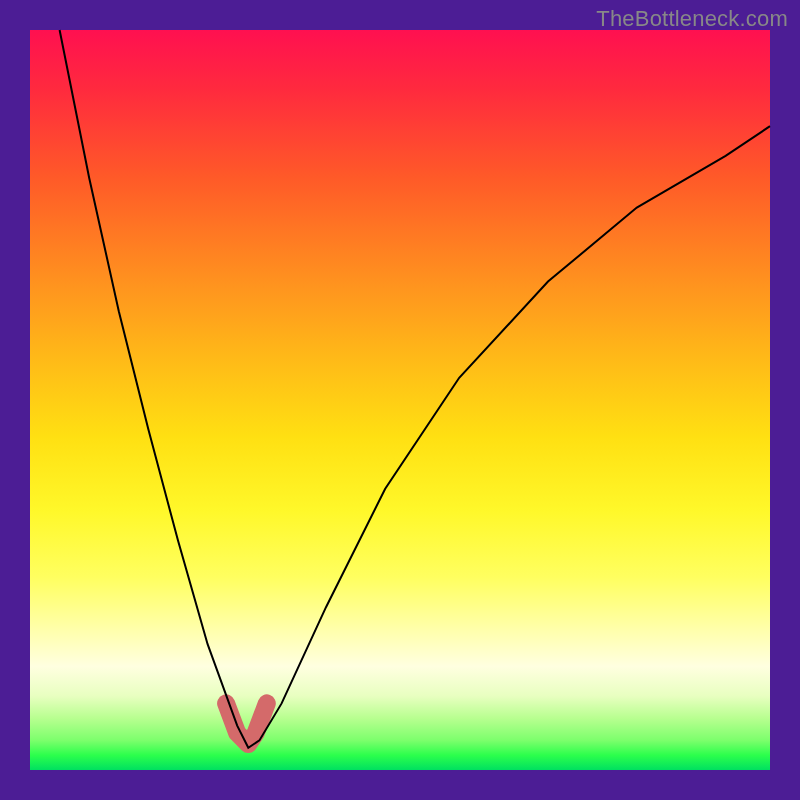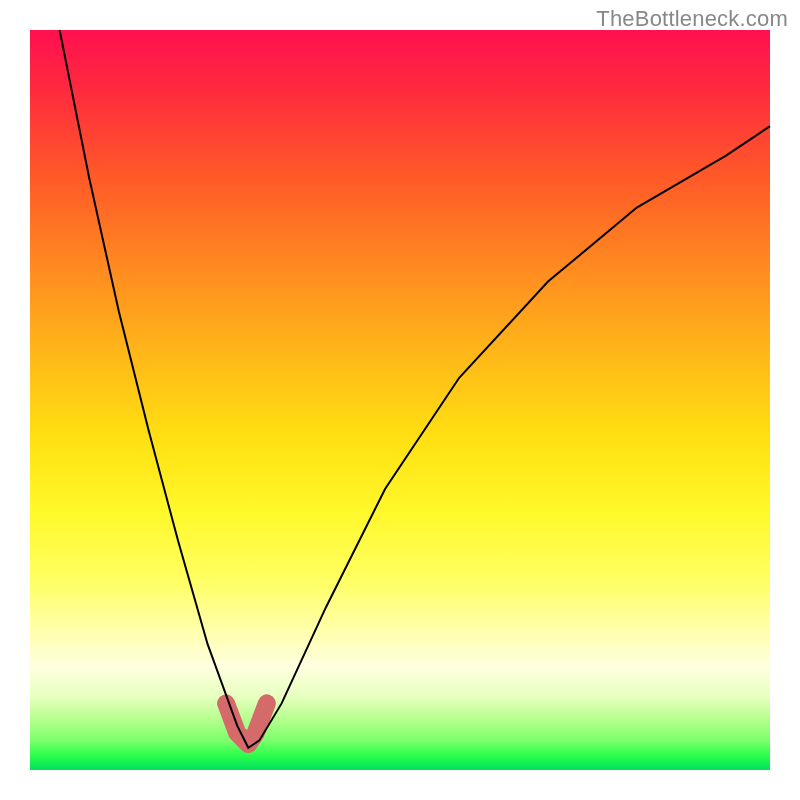--- a/index.html
+++ b/index.html
@@ -1,21 +1,21 @@
 <!DOCTYPE html>
 <html><head>
 <meta charset="utf-8">
 <style>
   * { margin: 0; padding: 0; box-sizing: border-box; }
   html, body { width: 800px; height: 800px; overflow: hidden; background: #000; }
   .stage {
     position: relative;
     width: 800px;
     height: 800px;
-    background: #ffffff;
+    background: #4c1d95;
   }
   .plot-area {
     position: absolute;
     left: 30px;
     top: 30px;
     width: 740px;
     height: 740px;
     background: linear-gradient(to bottom,
       #ff1050 0%,
       #ff2a3e 8%,

